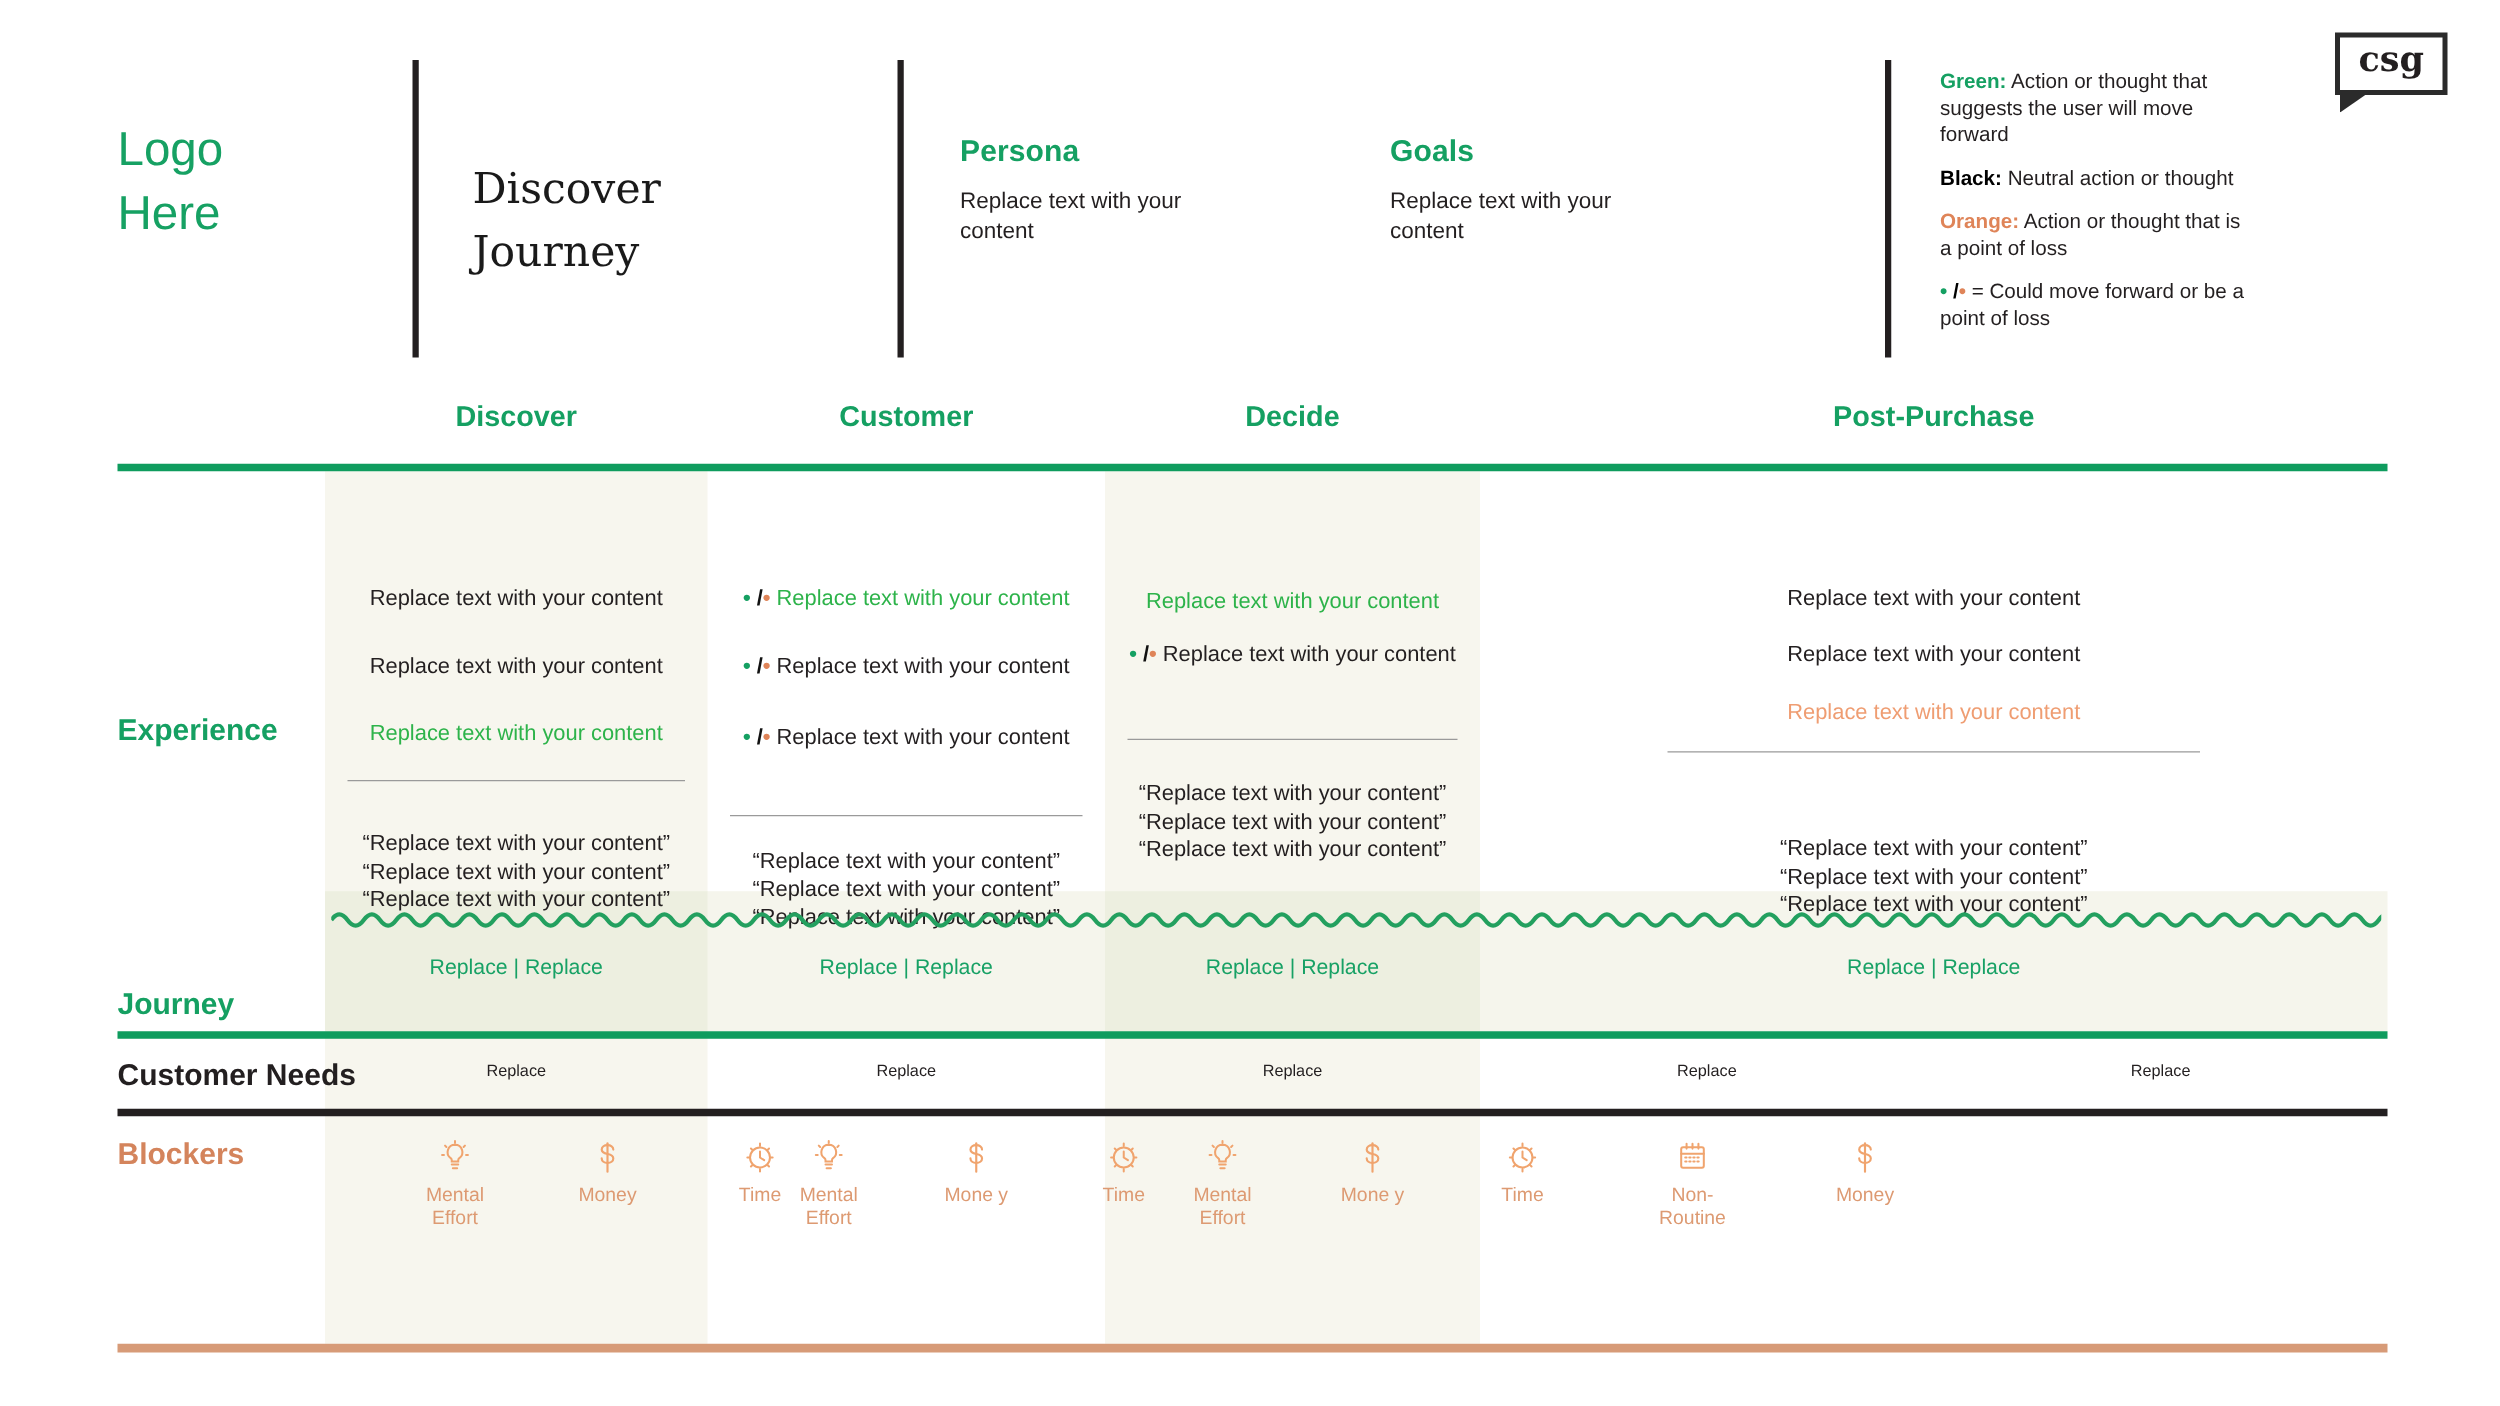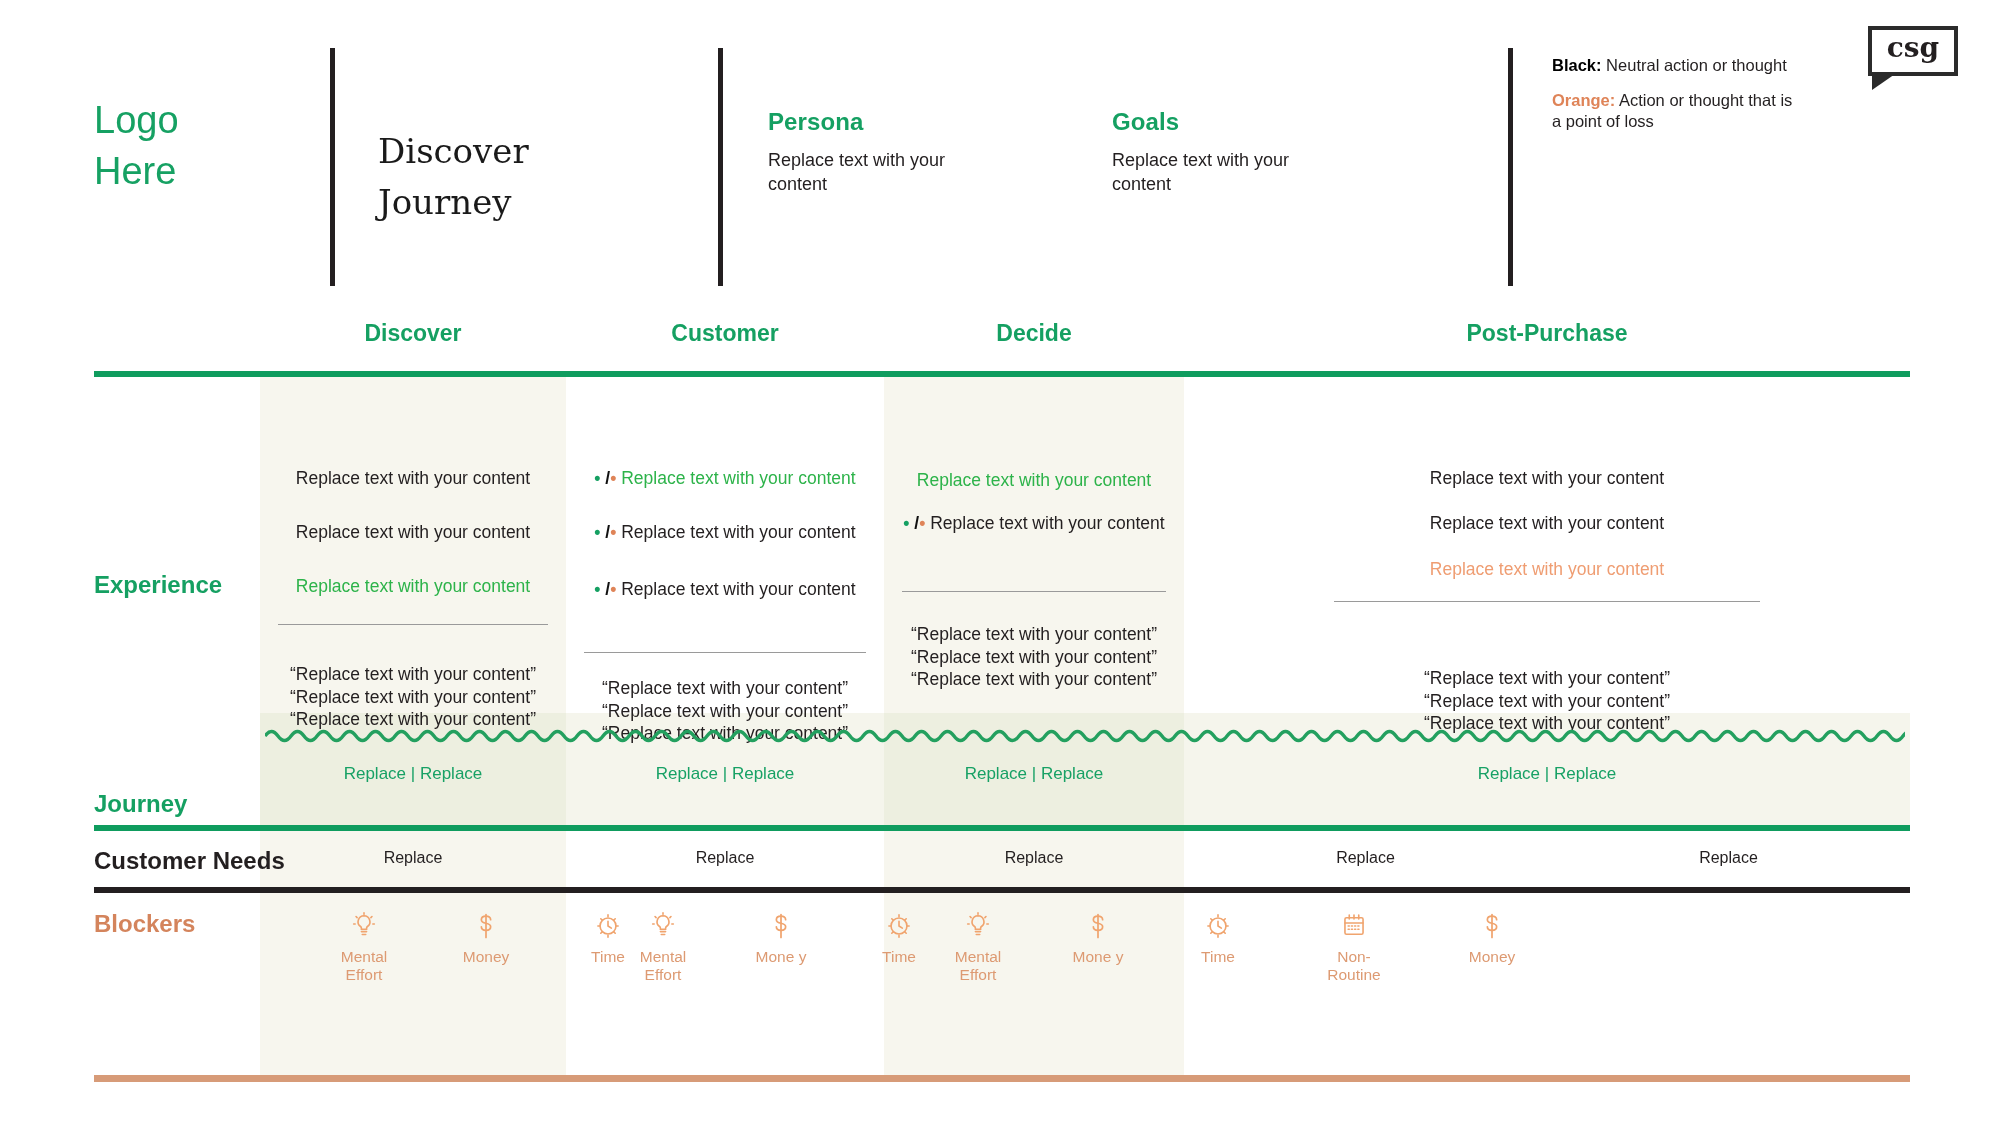--- a/index.html
+++ b/index.html
@@ -208,21 +208,21 @@
 
   .emotion-label {
     position: absolute;
     text-align: center;
     font-size: 17px;
     color: #17a165;
   }
   .needs-cell {
     position: absolute;
     text-align: center;
-    font-size: 16px;
+    font-size: 13px;
     color: #231f20;
   }
 
   .blocker-set {
     position: absolute;
     display: flex;
   }
   .blocker {
     text-align: center;
     color: #f0a46e;
@@ -266,24 +266,31 @@
 
   <div class="topcard topcard-goals">
     <h3>Goals</h3>
     <p>Replace text with your content</p>
   </div>
 
   <div class="divider-v divider-3"></div>
 
   <div class="legend">
     <div class="row">
+      <span class="lbl-green">Green:</span><span> Action or thought that suggests the user  will move forward</span>
+    </div>
+    <div class="row">
       <span class="lbl-black">Black:</span><span> Neutral action  or thought</span>
     </div>
     <div class="row">
       <span class="lbl-orange">Orange:</span><span> Action or thought that is a point of loss</span>
+    </div>
+    <div class="row">
+      <span class="dot-g">•</span>
+      <span class="slash">/</span><span class="dot-o">•</span><span> = Could move forward or be a point of loss</span>
     </div>
   </div>
 
   <div class="csg-logo">
     <div class="bubble"></div>
     <div class="tail2">
       <svg width="26" height="18" viewBox="0 0 26 18">
         <path d="M0 0 L0 18 L26 0 Z" fill="#2b2b2b"></path>
       </svg>
     </div>

